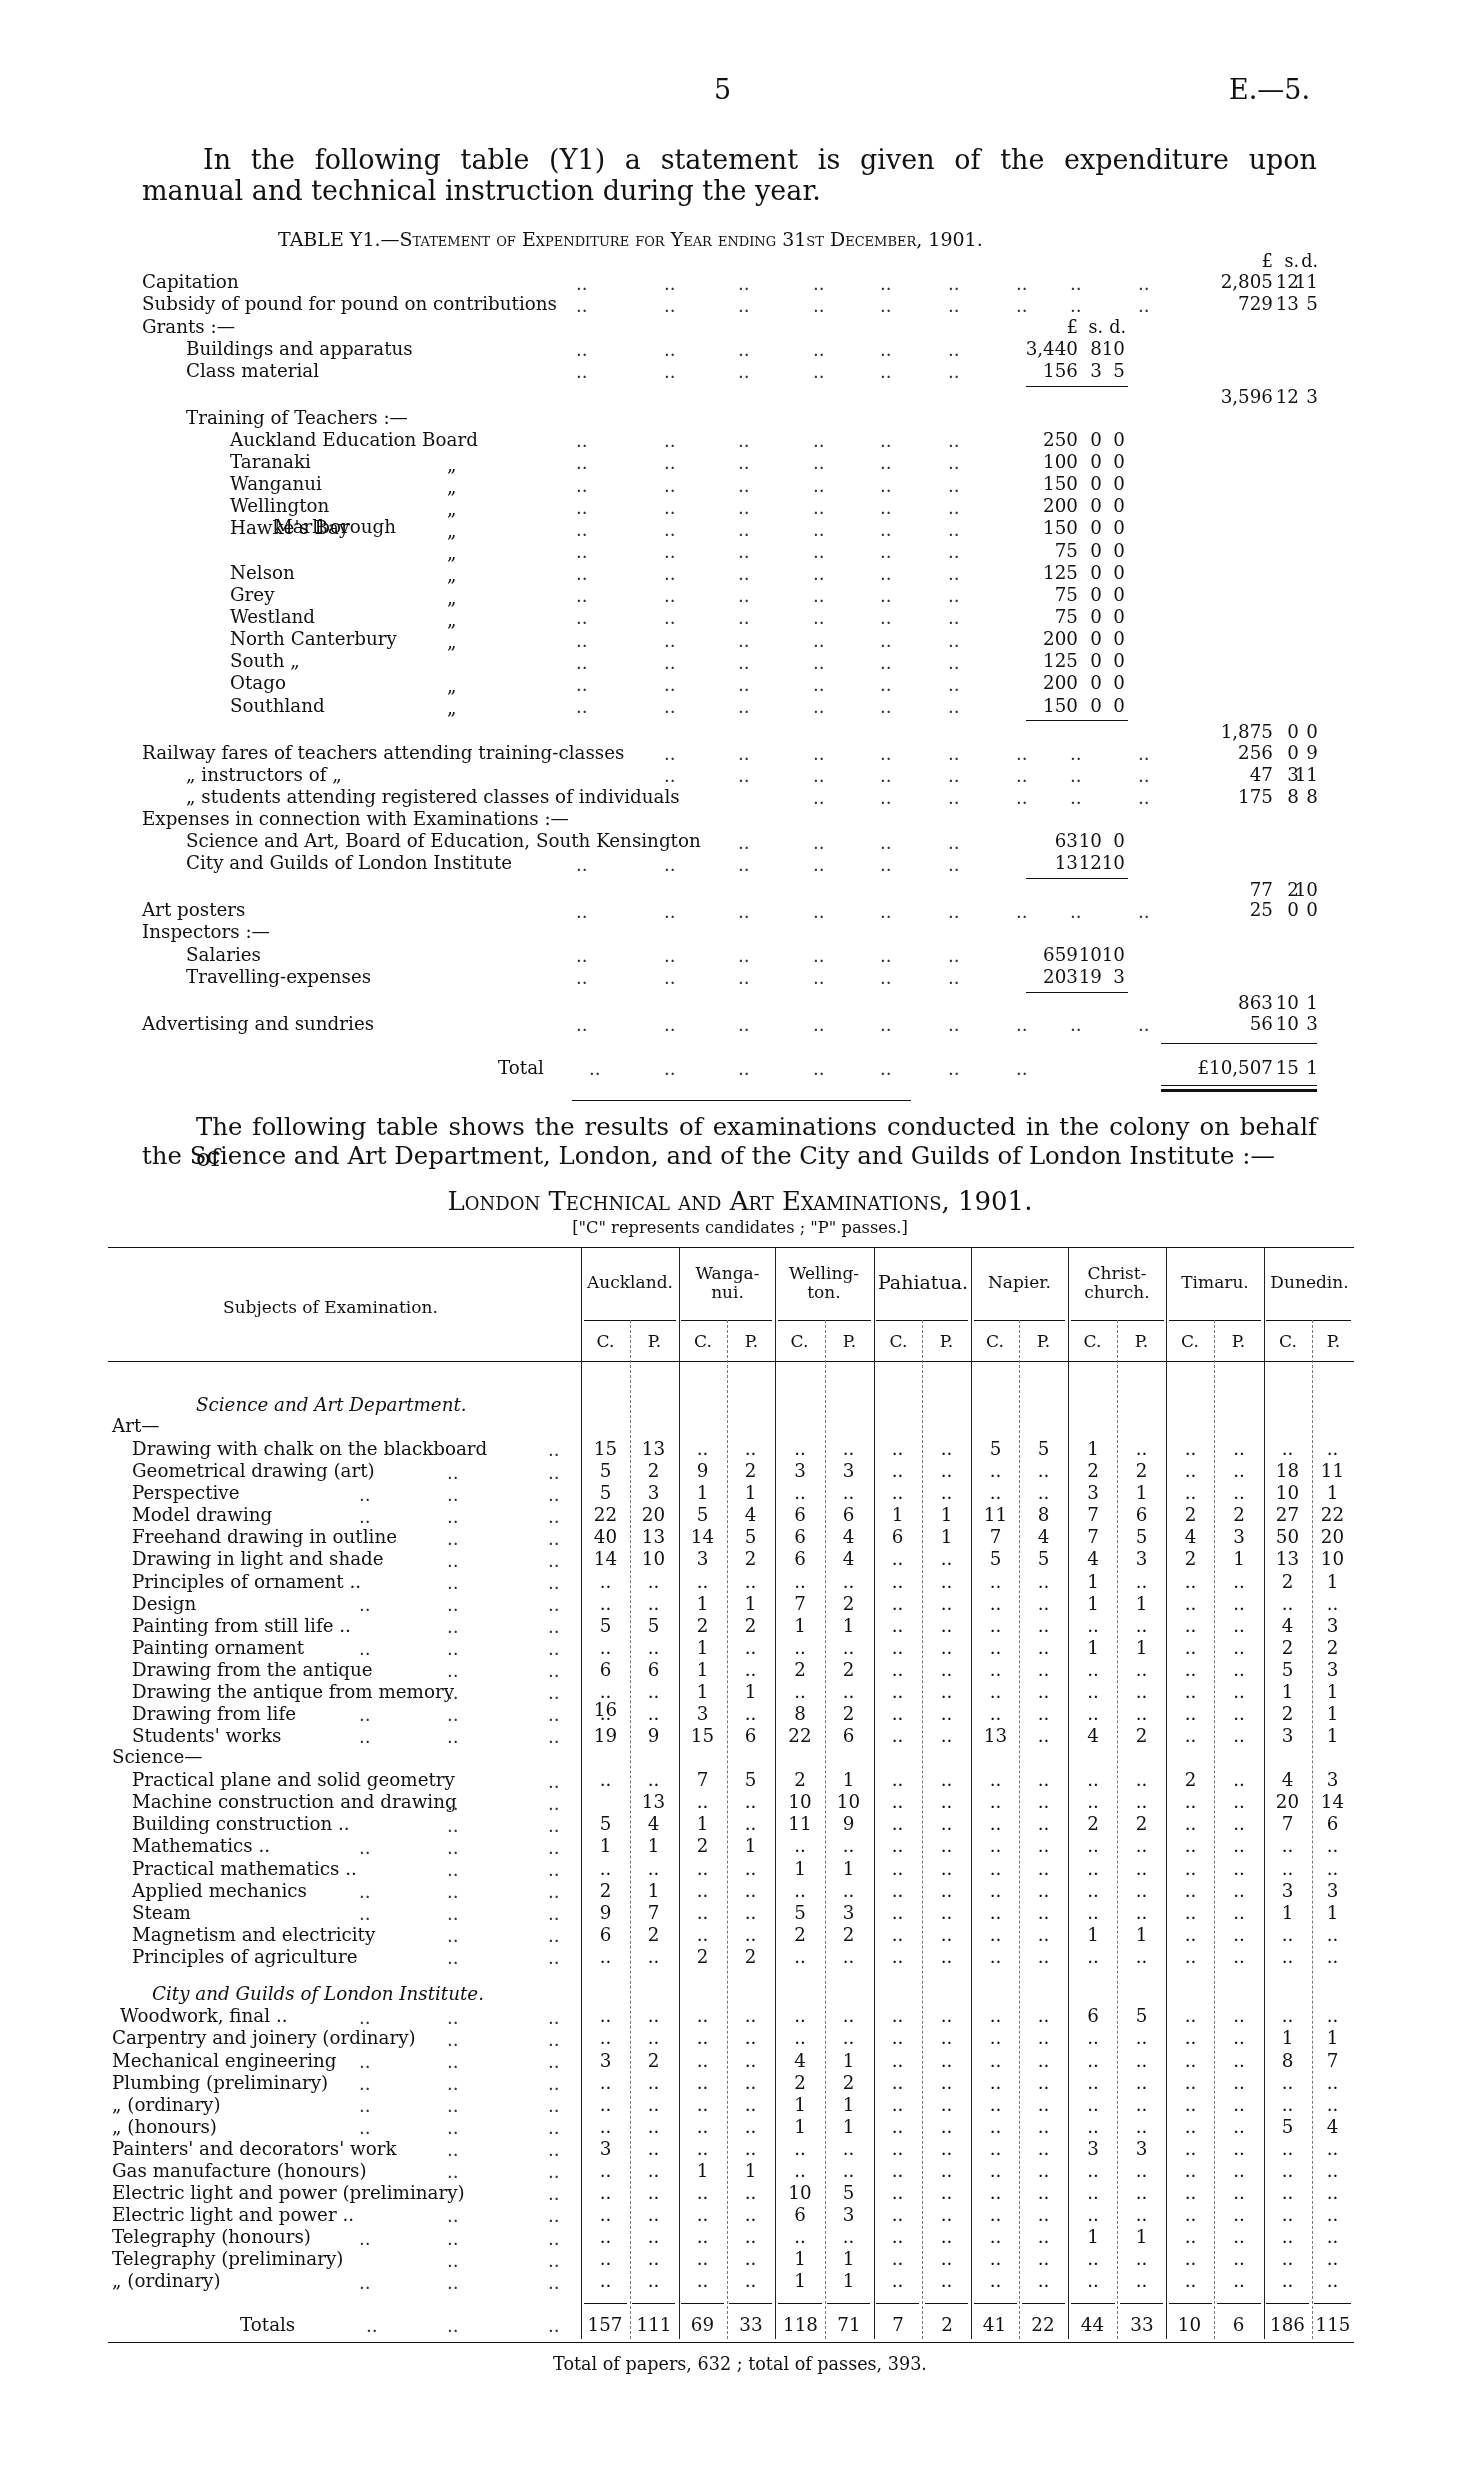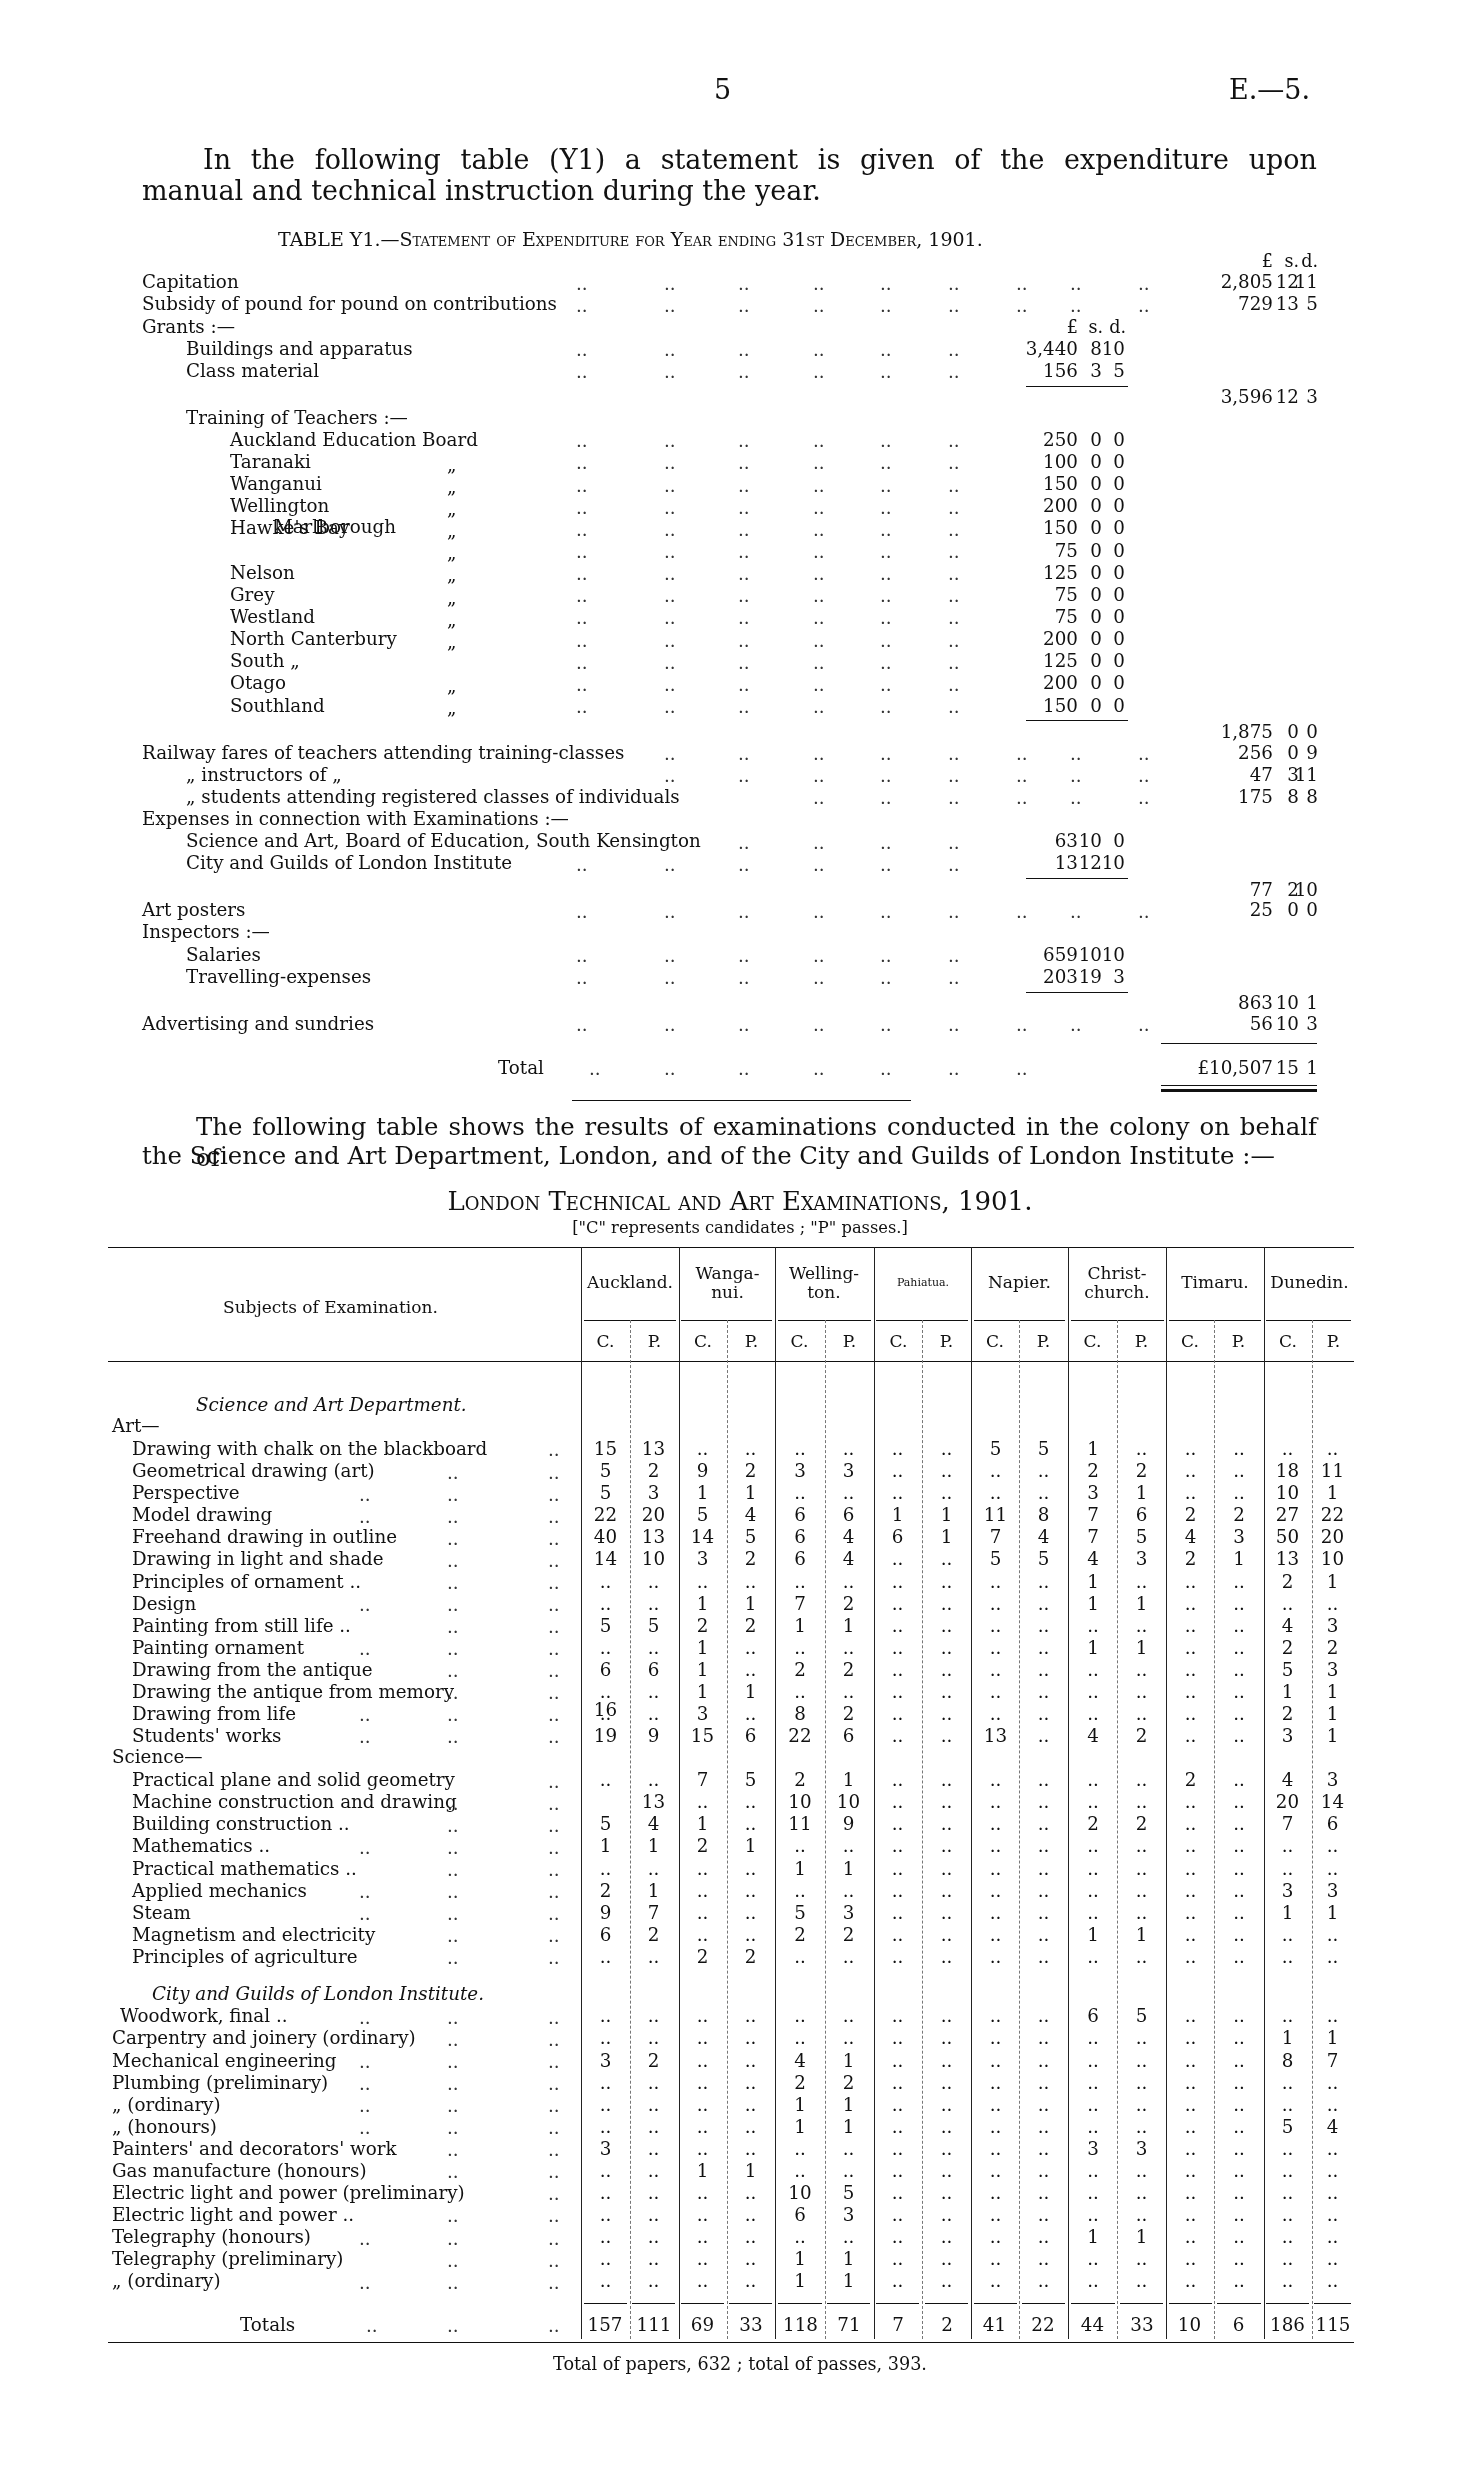--- a/index.html
+++ b/index.html
@@ -467,21 +467,21 @@
       <div>nui.</div>
     </div>
     <div class="abs" style="left:679px;width:48px;top:1331px;text-align:center;font-size:17px;">C.</div>
     <div class="abs" style="left:727px;width:49px;top:1331px;text-align:center;font-size:17px;">P.</div>
     <div class="abs" style="left:775px;width:98px;top:1264px;text-align:center;font-size:17px;line-height:19px;white-space:normal;">
       <div>Welling-</div>
       <div>ton.</div>
     </div>
     <div class="abs" style="left:775px;width:49px;top:1331px;text-align:center;font-size:17px;">C.</div>
     <div class="abs" style="left:825px;width:49px;top:1331px;text-align:center;font-size:17px;">P.</div>
-    <div class="abs" style="left:874px;width:98px;top:1273px;text-align:center;font-size:11px;line-height:19px;white-space:normal;">
+    <div class="abs" style="left:874px;width:98px;top:1273px;text-align:center;font-size:19px;line-height:19px;white-space:normal;">
       <div>Pahiatua.</div>
     </div>
     <div class="abs" style="left:874px;width:49px;top:1331px;text-align:center;font-size:17px;">C.</div>
     <div class="abs" style="left:922px;width:49px;top:1331px;text-align:center;font-size:17px;">P.</div>
     <div class="abs" style="left:971px;width:97px;top:1273px;text-align:center;font-size:17px;line-height:19px;white-space:normal;">
       <div>Napier.</div>
     </div>
     <div class="abs" style="left:971px;width:48px;top:1331px;text-align:center;font-size:17px;">C.</div>
     <div class="abs" style="left:1019px;width:49px;top:1331px;text-align:center;font-size:17px;">P.</div>
     <div class="abs" style="left:1068px;width:98px;top:1264px;text-align:center;font-size:17px;line-height:19px;white-space:normal;">

